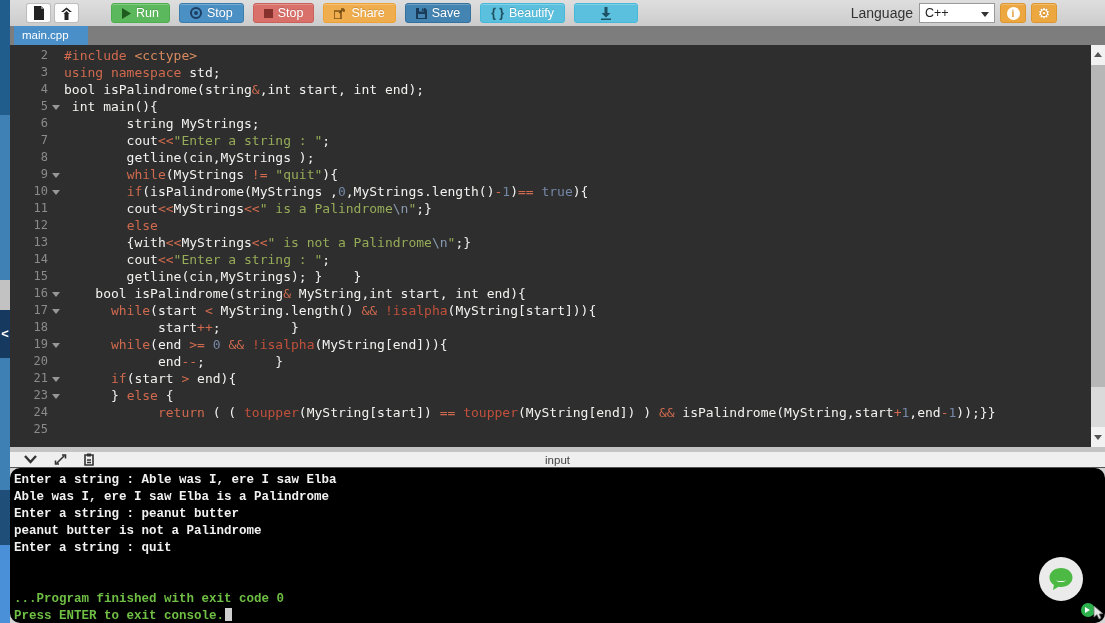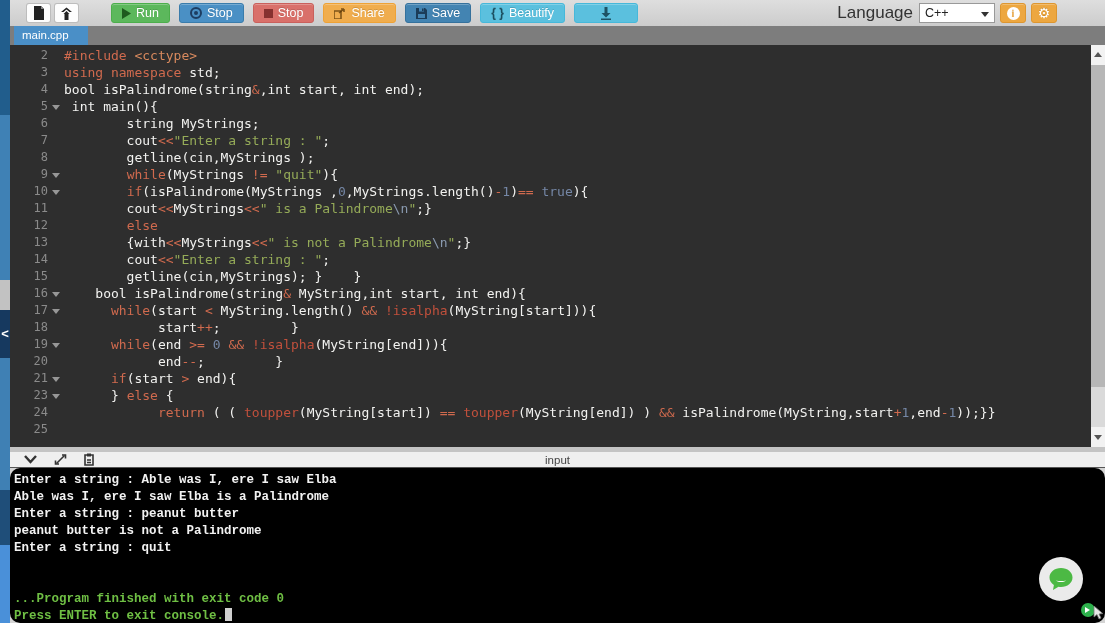--- a/index.html
+++ b/index.html
@@ -29,21 +29,21 @@
   .btn svg{ display:block; }
   .btn-white{ background:#fdfdfd; width:25px; padding:0; margin-right:3px; }
   .btn-run{ background:#5cb85c; border-color:#4cae4c; margin-left:16px;}
   .btn-debug{ background:#4a90c5; border-color:#3a7cab;}
   .btn-stop{ background:#d9706a; border-color:#c9605c;}
   .btn-share{ background:#f0ad4e; border-color:#eea236;}
   .btn-save{ background:#4384b2; border-color:#35719c;}
   .btn-beautify{ background:#5bc0de; border-color:#46b8da;}
   .btn-dl{ background:#5bc0de; border-color:#46b8da; width:64px;}
   .tb-right{ position:absolute; right:48px; top:3px; display:flex; align-items:center; }
-  .lang-label{ font-size:17px; color:#333; margin-right:6px; }
+  .lang-label{ font-size:14px; color:#333; margin-right:6px; }
   .lang-select{
     width:76px; height:20px; background:#fff; border:1px solid #999;
     display:flex; align-items:center; font-size:12.5px; color:#222;
     padding:0 5px; cursor:pointer; position:relative;
   }
   .lang-caret{ position:absolute; right:5px; top:8px; width:0; height:0;
     border-left:4px solid transparent; border-right:4px solid transparent; border-top:5px solid #333;}
   .btn-orange{ background:#eda740; border-color:#dd9630; width:26px; padding:0; margin:0 0 0 5px;}
   .info-glyph{ width:13px; height:13px; border-radius:50%; background:#fff; color:#eda740;
     font-size:10px; font-weight:bold; line-height:13px; text-align:center; font-family:"Liberation Serif",serif;}

